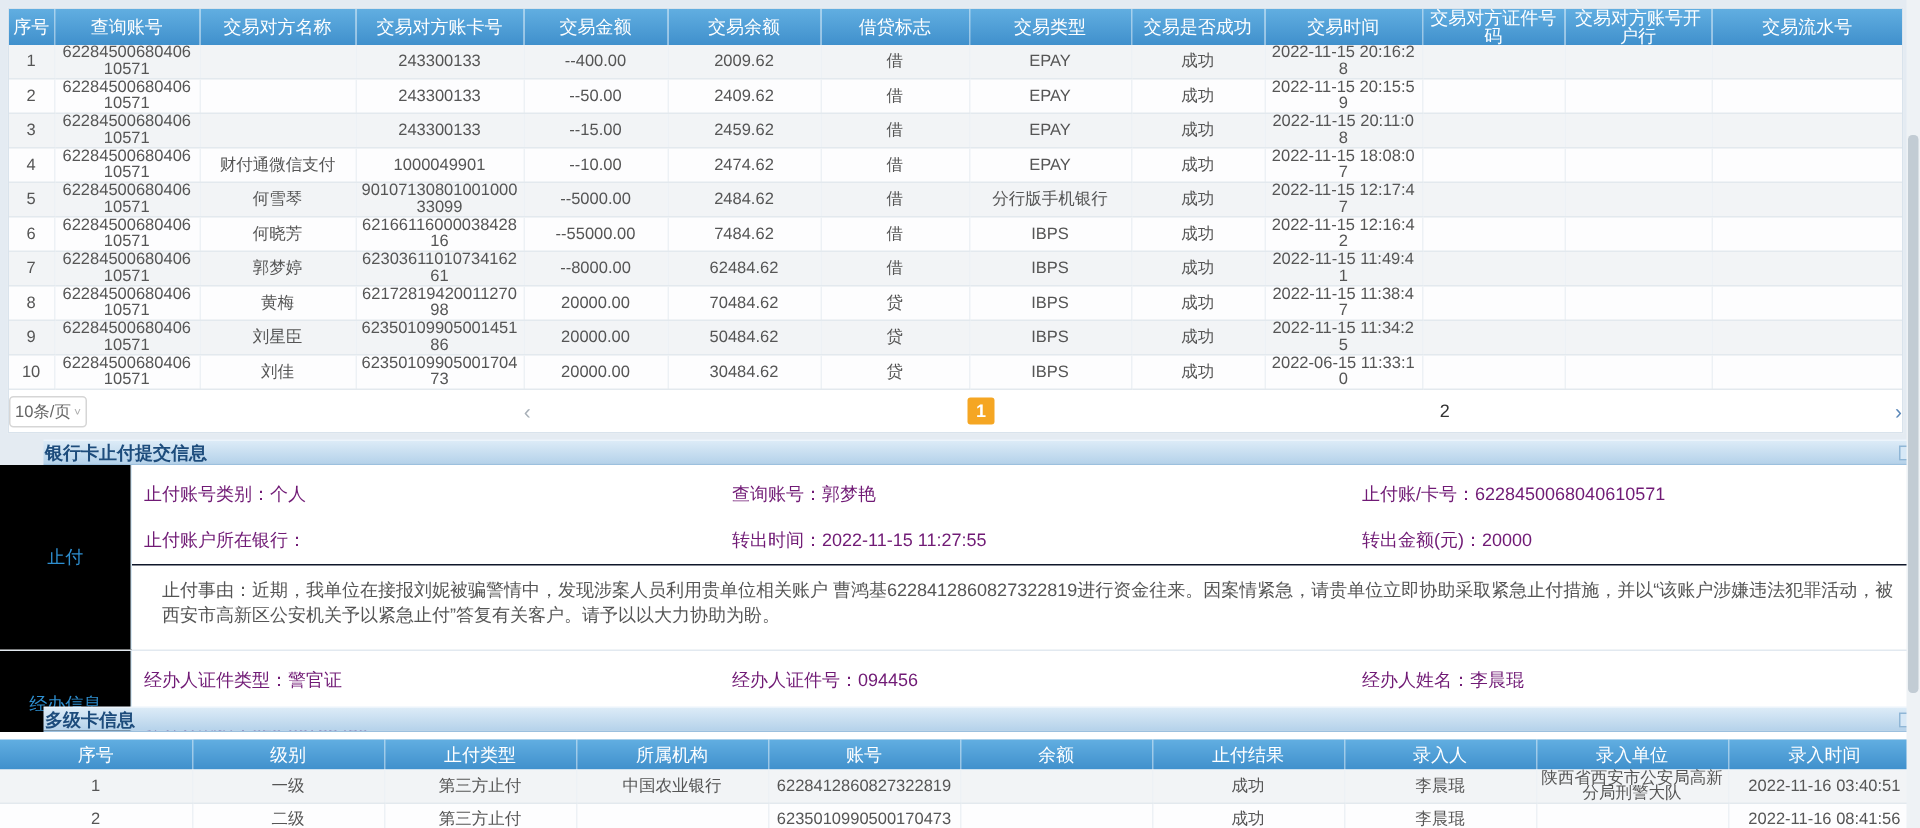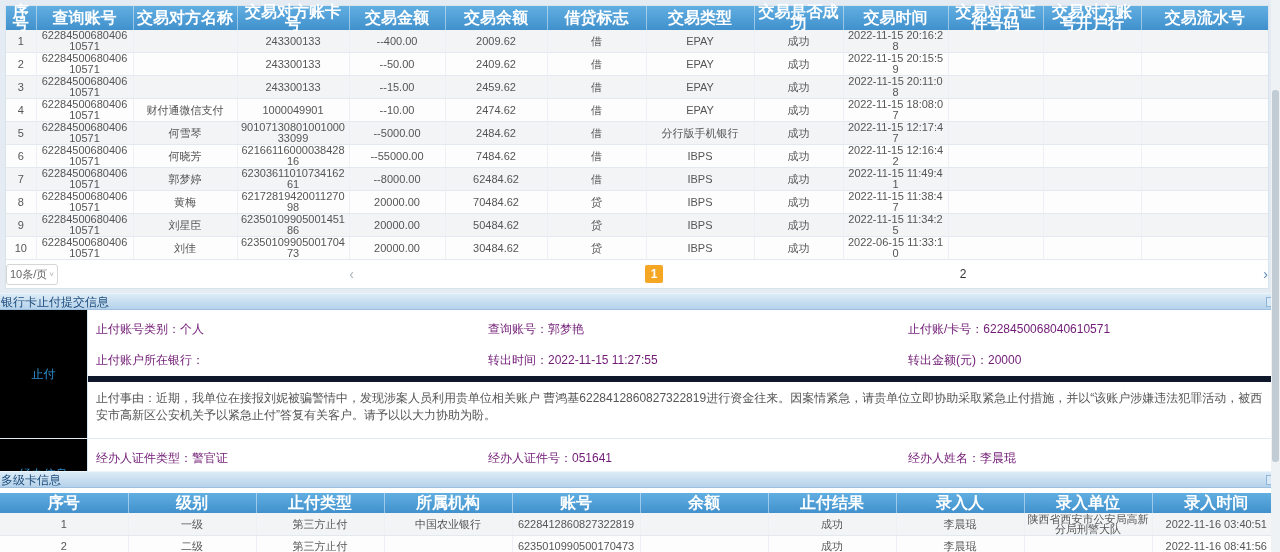--- a/index.html
+++ b/index.html
@@ -12,21 +12,21 @@
   }
 
   
   .top-panel{
     position:absolute; left:5px; top:5px; right:11px;
     background:#fff; border:1px solid #d9e3ec;
   }
   table{ width:100%; border-collapse:collapse; table-layout:fixed; }
   thead th{
     background:linear-gradient(#61aee1,#4090cc);
-    color:#fff; font-size:16px; font-weight:bold;
+    color:#fff; font-size:12px; font-weight:normal;
     height:24px; line-height:12px; padding:0 1px;
     border-right:1px solid rgba(255,255,255,.45);
     word-break:break-all;
   }
   thead th:last-child{ border-right:none; }
   tbody td{
     font-size:11px; color:#555; text-align:center;
     height:22px; line-height:11px; padding:0 3px;
     border-bottom:1px solid #e3e9ee; border-right:1px solid #edf1f5;
     word-break:break-all;
@@ -68,22 +68,22 @@
     font-size:12px; color:#333; cursor:pointer; border-radius:2px;
   }
   .pg-num.active{ background:#f5a623; color:#fff; font-weight:bold; }
 
   
   .section{ position:absolute; left:0; right:0; }
   .section-hd{
     height:17px; line-height:17px;
     background:linear-gradient(#dcebf7,#b5d2ea);
     border-top:1px solid #ecf4fb; border-bottom:1px solid #9cc0de;
-    color:#1d4c7c; font-size:12px; font-weight:normal;
-    padding-left:1px; position:relative; overflow:hidden;
+    color:#1d4c7c; font-size:12px; font-weight:bold;
+    padding-left:1px; position:relative; overflow:hidden;margin-left:29px;
   }
   .collapse-box{
     position:absolute; right:4px; top:3px; width:10px; height:10px;
     border:1px solid #8fb6d6; background:#d7e8f6; cursor:pointer;
   }
   .section-bd{ background:#fff; border-bottom:1px solid #c9dcec; }
 
   .sp-row{ display:flex; border-bottom:1px solid #e2e9f0; }
   .sp-row:last-child{ border-bottom:none; }
   .sp-label{
@@ -93,22 +93,22 @@
     display:flex; align-items:center; justify-content:center;
   }
   .sp-content{ flex:1; padding:4px 0; }
   .field-grid{
     display:grid; grid-template-columns:392px 420px 1fr;
     padding:7px 0 7px 8px; font-size:12px; color:#701a75;
   }
   .field-grid .fld{ padding-right:10px; }
   .reason{
     font-size:12px; color:#555; line-height:17px;
-    padding:8px 10px 10px 8px;
-    border-top:6px solid #0f172a;
+    padding:8px 10px 10px 20px;
+    border-top:1px solid #0f172a;
   }
 
   
   .ml-wrap{ background:#fff; padding-top:5px; border-bottom:1px solid #c9dcec; }
   .ml th{ height:20px; }
   .ml td{ height:21px; line-height:10px; padding:1px 3px; }
   .ml th, .ml td{ width:10%; }
 
   
   .scrollbar-track{
@@ -330,21 +330,21 @@
         </div>
         <div class="reason">止付事由：近期，我单位在接报刘妮被骗警情中，发现涉案人员利用贵单位相关账户 曹鸿基6228412860827322819进行资金往来。因案情紧急，请贵单位立即协助采取紧急止付措施，并以“该账户涉嫌违法犯罪活动，被西安市高新区公安机关予以紧急止付”答复有关客户。请予以以大力协助为盼。</div>
       </div>
     </div>
 
     <div class="sp-row">
       <div class="sp-label">经办信息</div>
       <div class="sp-content">
         <div class="field-grid">
           <span class="fld">经办人证件类型：警官证</span>
-          <span class="fld">经办人证件号：051641</span>
+          <span class="fld">经办人证件号：094456</span>
           <span class="fld">经办人姓名：李晨琨</span>
         </div>
         <div class="field-grid">
           <span class="fld">经办人电话：029-86755430</span>
           <span class="fld"></span>
           <span class="fld"></span>
         </div>
       </div>
     </div>
 

